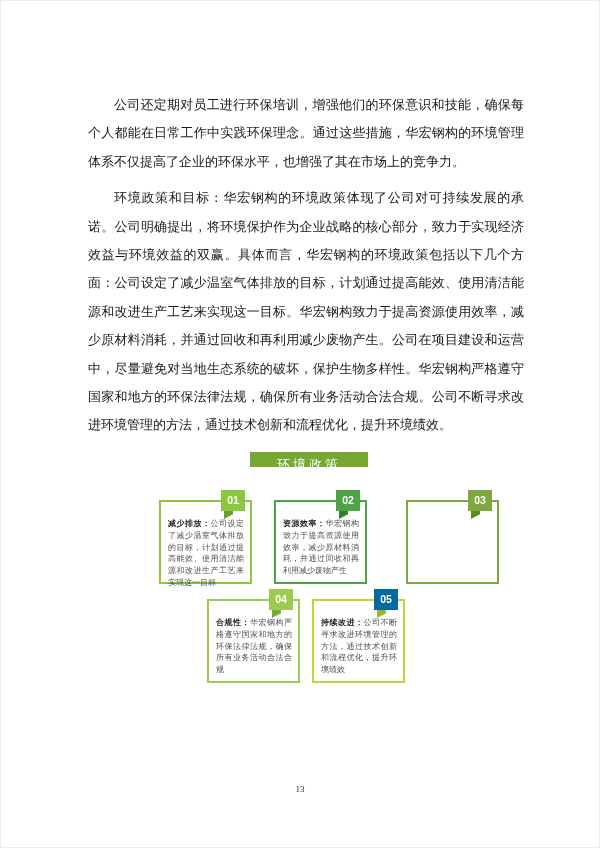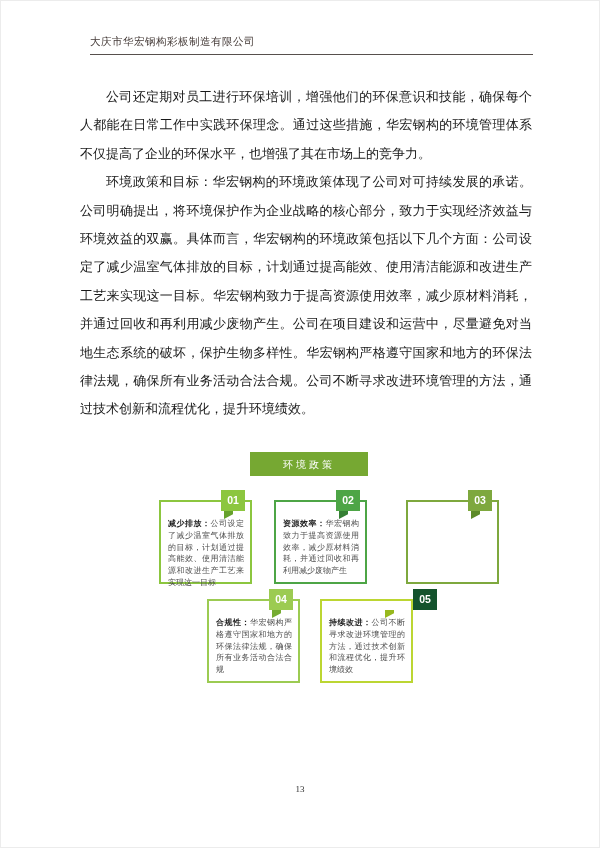--- a/index.html
+++ b/index.html
@@ -16,31 +16,31 @@
     border-bottom:1px solid #57504d;
     padding-bottom:5px;
     font-family:"Liberation Serif", serif;
     font-size:10.5px; color:#443a37; letter-spacing:0.5px;
   }
   .body-text {
     position:absolute; left:80px; top:83px; width:452px;
     font-size:13px; line-height:28.4px; color:#191919;
     text-align:justify;
   }
-  .body-text p { margin:0; text-indent:2em; }
+  .body-text p { margin:8px; text-indent:2em; }
 
   .diagram { position:absolute; left:0; top:452px; width:600px; height:270px; }
   .diagram-title {
-    position:absolute; left:250px; top:0; width:118px; height:24px;
+    position:absolute; left:250px; top:0; width:118px; height:15px;
     line-height:25px; text-align:center; color:#ffffff;
-    font-size:10px; letter-spacing:3px;
+    font-size:13px; letter-spacing:3px;
   }
   .row { position:absolute; display:flex; }
   .row1 { left:159px; top:48px;  gap:11px; }
-  .row2 { left:207px; top:147px; gap:20px; }
+  .row2 { left:207px; top:147px; gap:12px; }
   .card {
     position:relative; box-sizing:border-box;
     width:93px; height:84px;
     background:#ffffff; border:2px solid #8cc63f;
     padding:16px 6px 5px 7px;
   }
   .card-text {
     margin:0; font-size:8px; line-height:11.8px;
     color:#4d4d4d; text-align:justify;
   }
@@ -59,23 +59,20 @@
     position:absolute; left:0; top:784px; width:100%;
     text-align:center; font-size:9px; color:#2b2b2b;
     font-family:"Liberation Serif", serif;
   }
 </style>
 </head>
 <body>
 
 <div class="page">
 
-  <div class="doc-header">
-    <span>大庆市华宏钢构彩板制造有限公司</span>
-  </div>
 
   <div class="body-text">
     <p>公司还定期对员工进行环保培训，增强他们的环保意识和技能，确保每个人都能在日常工作中实践环保理念。通过这些措施，华宏钢构的环境管理体系不仅提高了企业的环保水平，也增强了其在市场上的竞争力。</p>
     <p>环境政策和目标：华宏钢构的环境政策体现了公司对可持续发展的承诺。公司明确提出，将环境保护作为企业战略的核心部分，致力于实现经济效益与环境效益的双赢。具体而言，华宏钢构的环境政策包括以下几个方面：公司设定了减少温室气体排放的目标，计划通过提高能效、使用清洁能源和改进生产工艺来实现这一目标。华宏钢构致力于提高资源使用效率，减少原材料消耗，并通过回收和再利用减少废物产生。公司在项目建设和运营中，尽量避免对当地生态系统的破坏，保护生物多样性。华宏钢构严格遵守国家和地方的环保法律法规，确保所有业务活动合法合规。公司不断寻求改进环境管理的方法，通过技术创新和流程优化，提升环境绩效。</p>
   </div>
 
   <div class="diagram">
 
     <div class="diagram-title" style="background-color: rgb(118, 168, 50);">环境政策</div>
 
@@ -111,21 +108,21 @@
       <div class="card" style="border-color: rgb(156, 203, 82);">
         <div class="tag">
           <div class="tag-num" style="background-color: rgb(156, 203, 82);">04</div>
           <div class="tag-tail" style="background-color: rgb(118, 172, 51);"></div>
         </div>
         <p class="card-text"><b>合规性：</b><span>华宏钢构严格遵守国家和地方的环保法律法规，确保所有业务活动合法合规</span></p>
       </div>
 
       <div class="card" style="border-color: rgb(188, 214, 50);">
         <div class="tag">
-          <div class="tag-num" style="background-color: #14532d; margin-left: 31px;">05</div>
+          <div class="tag-num" style="background-color: #0369a1;">05</div>
           <div class="tag-tail" style="background-color: rgb(151, 184, 30);"></div>
         </div>
         <p class="card-text"><b>持续改进：</b><span>公司不断寻求改进环境管理的方法，通过技术创新和流程优化，提升环境绩效</span></p>
       </div>
 
     </div>
 
   </div>
 
   <div class="page-number">13</div>

